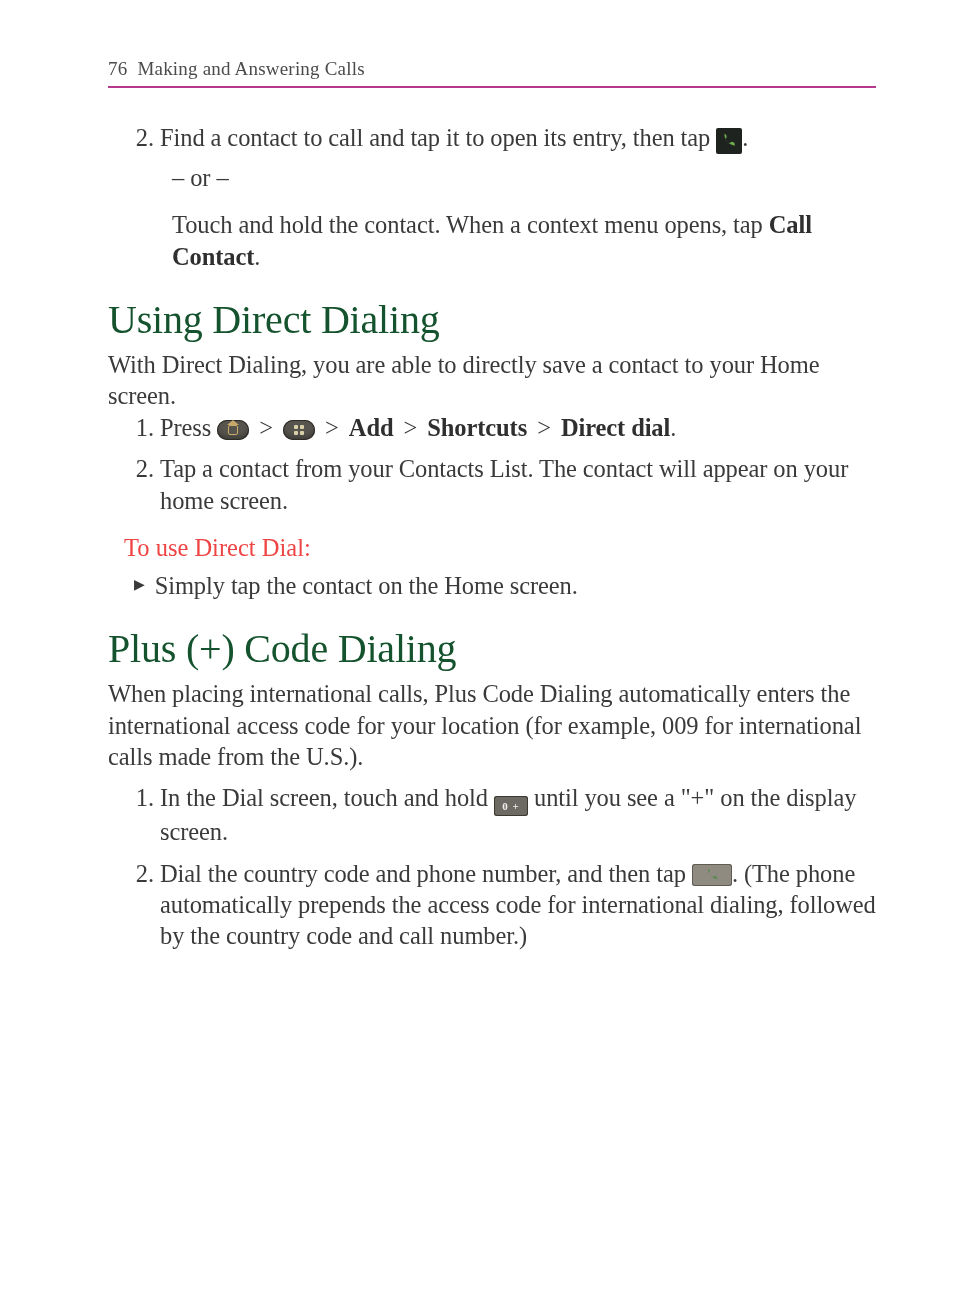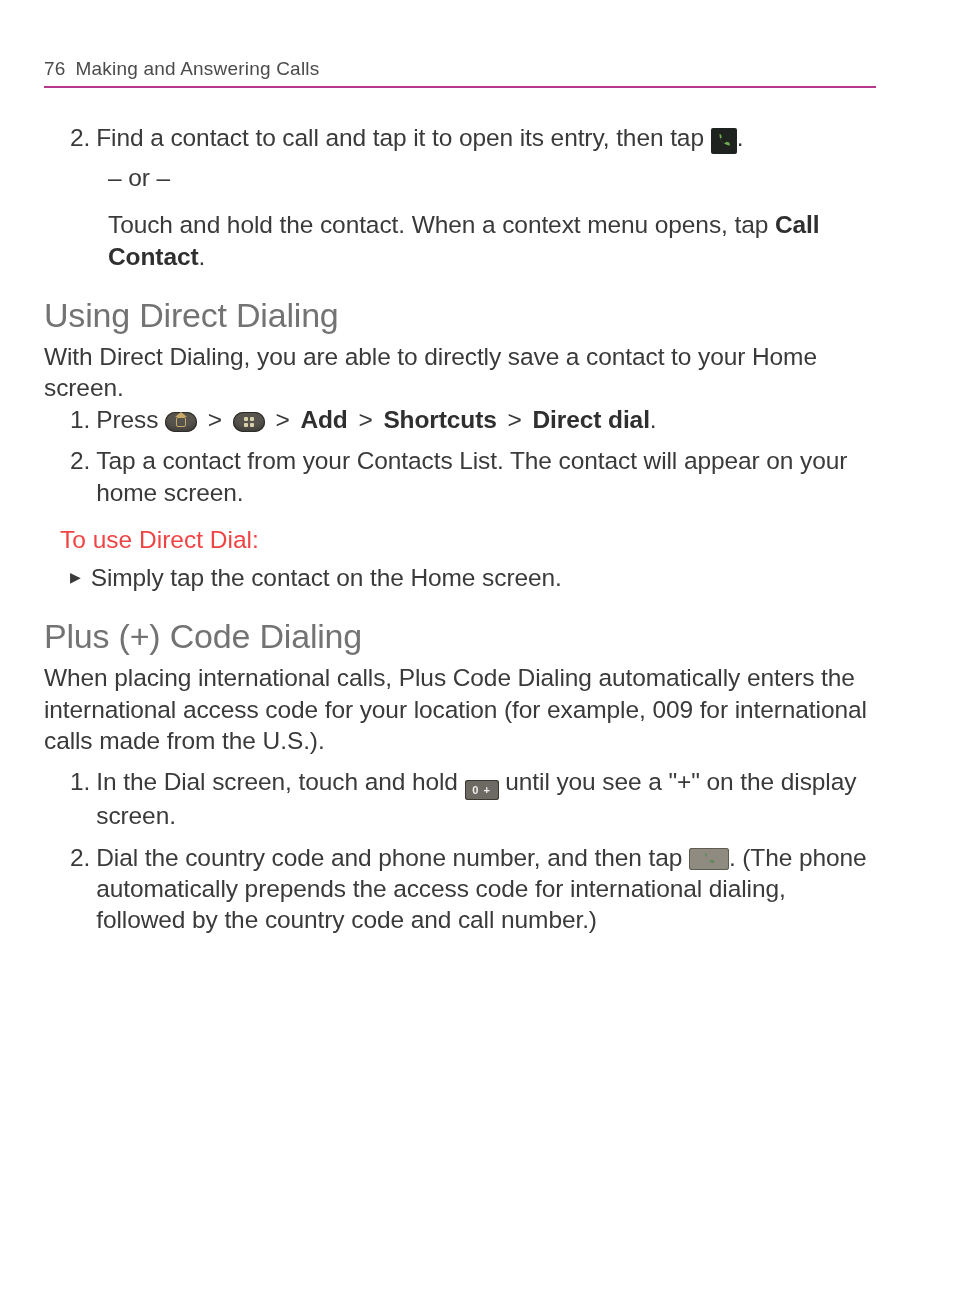--- a/index.html
+++ b/index.html
@@ -6,21 +6,22 @@
   html, body {
     margin: 0;
     padding: 0;
     width: 954px;
     background: #fff;
     font-family: "Helvetica Neue", Arial, sans-serif;
     color: #3a3a3a;
     -webkit-font-smoothing: antialiased;
   }
   .page {
-    padding: 58px 78px 40px 44px;
+    padding: 58px 78px 40px 108px;
+    font-family: Liberation Serif, serif;
   }
   .running-head {
     display: flex;
     align-items: baseline;
     gap: 10px;
     font-size: 19px;
     color: #4b4b4b;
     padding-bottom: 6px;
     border-bottom: 2px solid #b6388d;
     margin-bottom: 34px;
@@ -45,23 +46,23 @@
   .li .num {
     flex: 0 0 auto;
     min-width: 20px;
     text-align: right;
   }
   .li .content { flex: 1 1 auto; }
 
   .indent-sub { margin-left: 64px; margin-top: 8px; margin-bottom: 8px; }
 
   h2.section {
-    font-size: 34px;
+    font-size: 40px;
     font-weight: 500;
-    color: #737373;
+    color: #14532d;
     margin: 24px 0 6px 0;
     letter-spacing: -0.2px;
   }
   .subhead {
     font-size: 24.5px;
     font-weight: 500;
     color: #ef4444;
     margin: 18px 0 8px 16px;
   }
 

